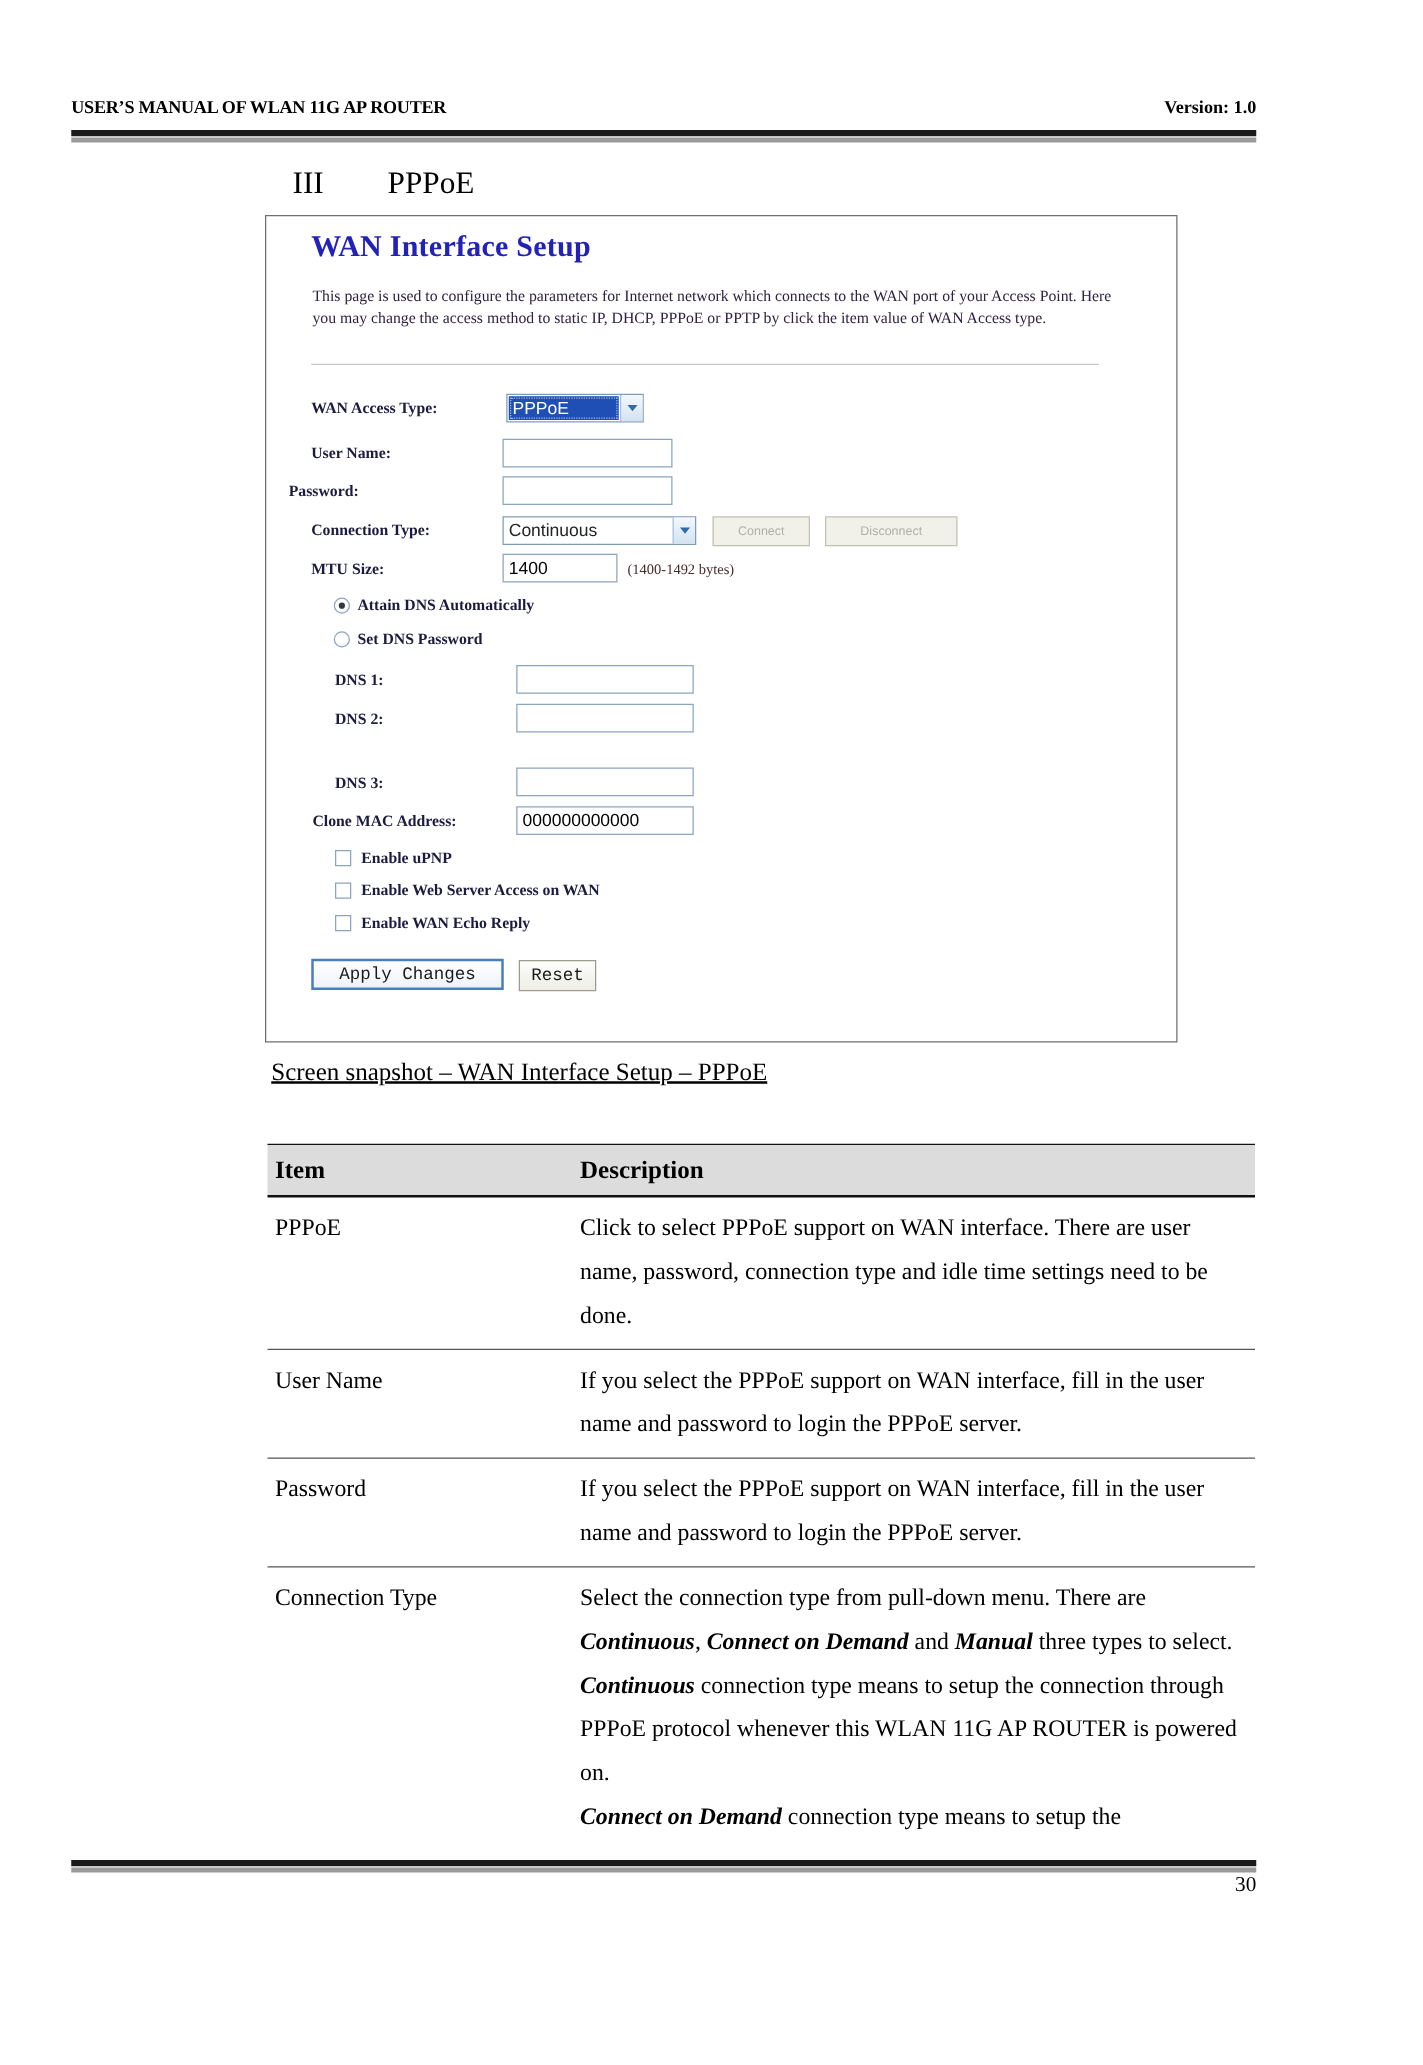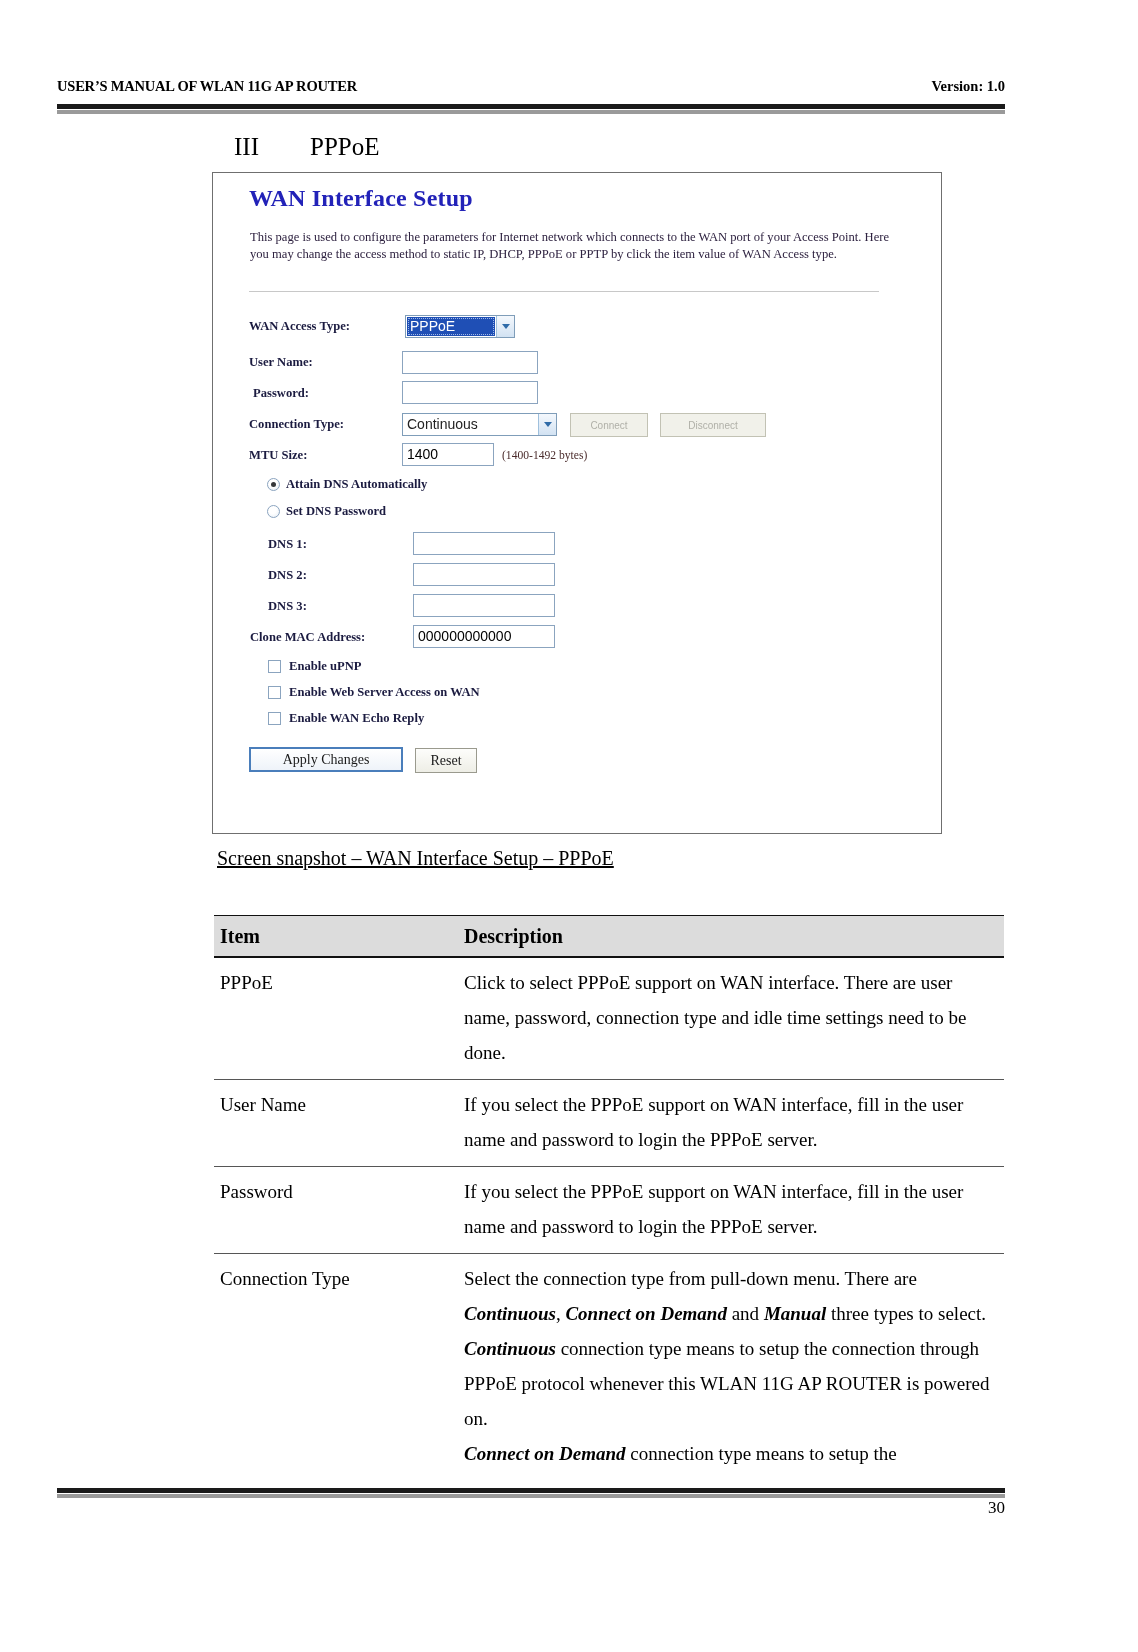--- a/index.html
+++ b/index.html
@@ -243,21 +243,21 @@
   }
   .check-lbl { font-size: 12.6px; font-weight: bold; color: #1b1b40; white-space: nowrap; }
 
   
   .abtn {
     position: absolute;
     box-sizing: border-box;
     height: 25px;
     border: 1px solid #9a9a8e;
     background: linear-gradient(#fdfdfb, #eeeee6);
-    font-family: Liberation Serif, serif;
+    font-family: Liberation Mono, monospace;
     font-size: 14px;
     color: #1a1a1a;
     display: flex;
     align-items: center;
     justify-content: center;
   }
   .abtn.primary {
     border: 2px solid #4a7ebb;
     background: linear-gradient(#ffffff, #eef3f9);
   }
@@ -354,21 +354,21 @@
         <span class="arrowbox"></span>
       </div>
     </div>
 
     <div class="row" style="height:31px;">
       <span class="lbl" style="left:36px; top:8px;">User Name:</span>
       <div class="tbox" style="left:189px; top:4px; width:136px;"></div>
     </div>
 
     <div class="row" style="height:31px;">
-      <span class="lbl" style="left:40px; top:8px;">Password:</span>
+      <span class="lbl" style="left:18px; top:8px;">Password:</span>
       <div class="tbox" style="left:189px; top:3px; width:136px;"></div>
     </div>
 
     <div class="row" style="height:31px;">
       <span class="lbl" style="left:36px; top:8px;">Connection Type:</span>
       <div class="sel" style="left:189px; top:4px; width:155px;">
         <span class="selval">Continuous</span>
         <span class="arrowbox"></span>
       </div>
       <div class="pbtn" style="left:357px; top:4px; width:78px;">Connect</div>
@@ -398,21 +398,21 @@
     <div class="row" style="height:31px;">
       <span class="lbl" style="left:55px; top:8px;">DNS 1:</span>
       <div class="tbox" style="left:200px; top:3px; width:142px;"></div>
     </div>
 
     <div class="row" style="height:31px;">
       <span class="lbl" style="left:55px; top:8px;">DNS 2:</span>
       <div class="tbox" style="left:200px; top:3px; width:142px;"></div>
     </div>
 
-    <div class="row" style="height:31px;">
+    <div class="row" style="height:31px;margin-top:20px;">
       <span class="lbl" style="left:55px; top:8px;">DNS 3:</span>
       <div class="tbox" style="left:200px; top:3px; width:142px;"></div>
     </div>
 
     <div class="row" style="height:32px;">
       <span class="lbl" style="left:37px; top:8px;">Clone MAC Address:</span>
       <div class="tbox" style="left:200px; top:3px; width:142px;">000000000000</div>
     </div>
 
     <div class="row" style="height:27px;">

